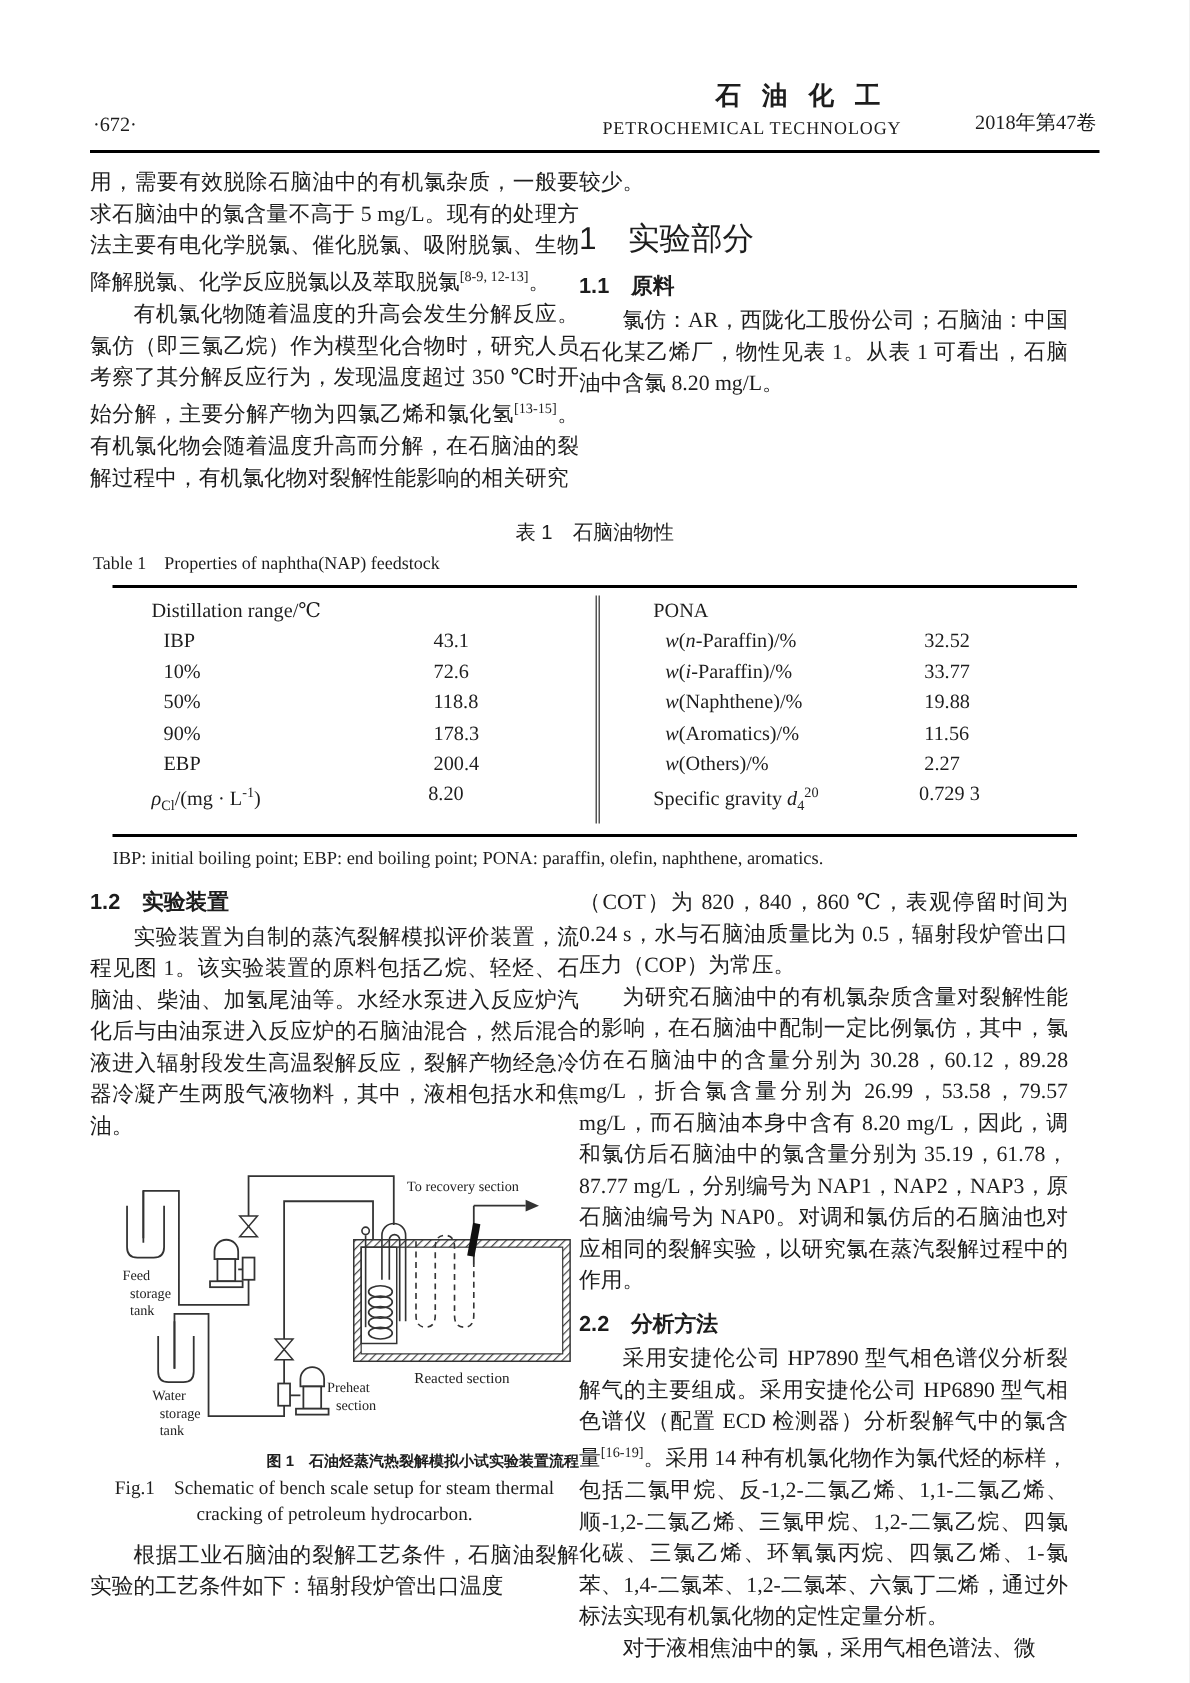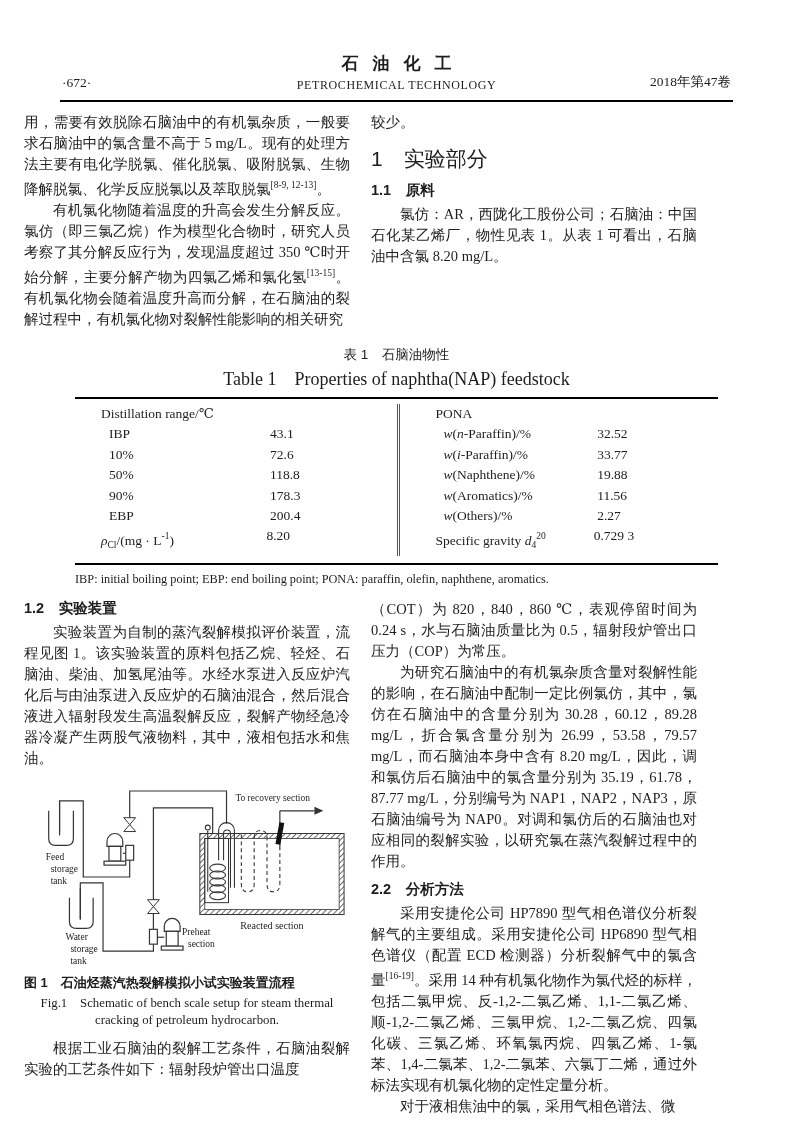--- a/index.html
+++ b/index.html
@@ -1,54 +1,54 @@
 <!DOCTYPE html>
 <html><head>
 <meta charset="utf-8">
 <style>
   html,body{margin:0;padding:0;background:#e8e8e8;}
   .page{width:793px;height:1122px;position:relative;overflow:hidden;background:#fff;
         color:#1d1d1d;font-family:"Liberation Serif","DejaVu Serif",serif;margin:0 auto;}
   
   .header{display:flex;align-items:flex-end;padding:52px 62px 0 62px;}
   .pagenum{width:130px;font-size:13.5px;padding-bottom:2px;}
-  .journal{flex:1;text-align:center;}
+  .journal{flex:1;text-align:right;}
   .j-cn{font-size:17px;letter-spacing:14px;text-indent:14px;font-weight:600;}
   .j-en{font-size:12px;letter-spacing:.6px;margin-top:3px;}
   .issue{width:130px;text-align:right;font-size:13.5px;padding-bottom:2px;}
   .rule{margin:7px 60px 0 60px;border-top:2.5px solid #000;}
   
-  .cols{display:flex;gap:21px;padding:0 24px;}
+  .cols{display:flex;padding:0 60px;}
   .col{width:326px;}
   .cols.top{margin-top:10px;min-height:223px;}
   .cols.bottom{margin-top:12px;}
   .p{font-size:14.5px;line-height:21px;text-align:justify;margin:0;}
   .p.ind{text-indent:2em;}
   .p sup, .tlabel sup{font-size:9.5px;}
   .h1{font-family:"Liberation Sans","DejaVu Sans",sans-serif;font-weight:400;font-size:21px;margin:12px 0 8px 0;}
   .h2{font-family:"Liberation Sans","DejaVu Sans",sans-serif;font-weight:700;font-size:14.5px;margin:8px 0 4px 0;}
   
   .tbl-sec{padding:0 62px;margin-top:11px;}
   .t-title-cn{text-align:center;font-family:"Liberation Sans","DejaVu Sans",sans-serif;font-weight:400;font-size:13.5px;}
-  .t-title-en{text-align:center;font-size:18px;margin-top:3px;}
+  .t-title-en{text-align:left;font-size:12px;margin-top:3px;}
   .tbl{display:flex;margin:6px 13px 0 13px;border-top:2px solid #000;border-bottom:2px solid #000;padding:5px 0 7px 0;}
   .thalf{width:50%;box-sizing:border-box;}
   .thalf.right{border-left:3px double #555;}
-  .trow{display:flex;font-size:13.5px;line-height:20.4px;padding-left:26px;}
+  .trow{display:flex;font-size:13.5px;line-height:20.4px;padding-left:26px;gap:19px;}
   .thalf.right .trow{padding-left:36px;}
   .trow.sub{padding-left:34px;}
   .thalf.right .trow.sub{padding-left:44px;}
   .tlabel{width:56%;}
   .tlabel sub{font-size:9.5px;}
   .tval{flex:1;}
   .t-foot{font-size:12.3px;margin:7px 13px 0 13px;}
   
   .figwrap{margin-top:12px;}
   .figsvg{width:326px;height:188px;display:block;}
-  .f-cap-cn{text-align:left;font-family:"Liberation Sans","DejaVu Sans",sans-serif;font-weight:700;font-size:13px;margin-top:5px;}
+  .f-cap-cn{text-align:right;font-family:"Liberation Sans","DejaVu Sans",sans-serif;font-weight:700;font-size:10px;margin-top:5px;}
   .f-cap-en{text-align:center;font-size:12.8px;line-height:16.5px;margin-top:3px;}
   .after-fig{margin-top:10px;}
   i{font-style:italic;}
   svg text{font-family:"Liberation Serif","DejaVu Serif",serif;font-size:9.6px;fill:#222;}
 </style>
 </head>
 <body>
 
 <div class="page">
 

